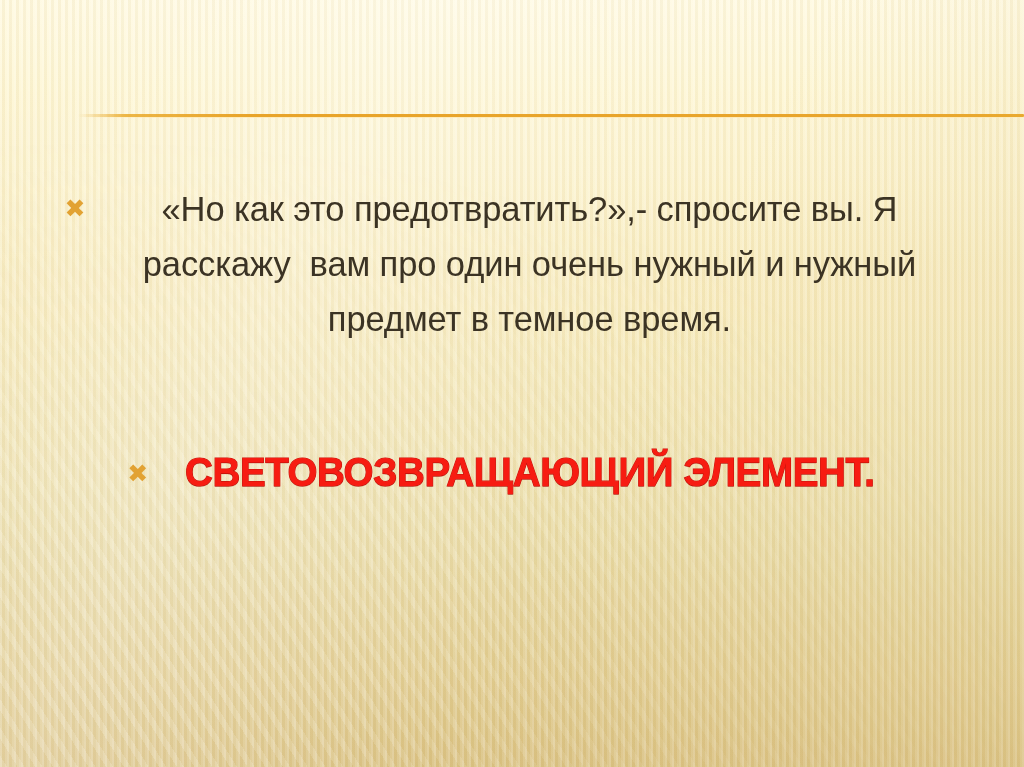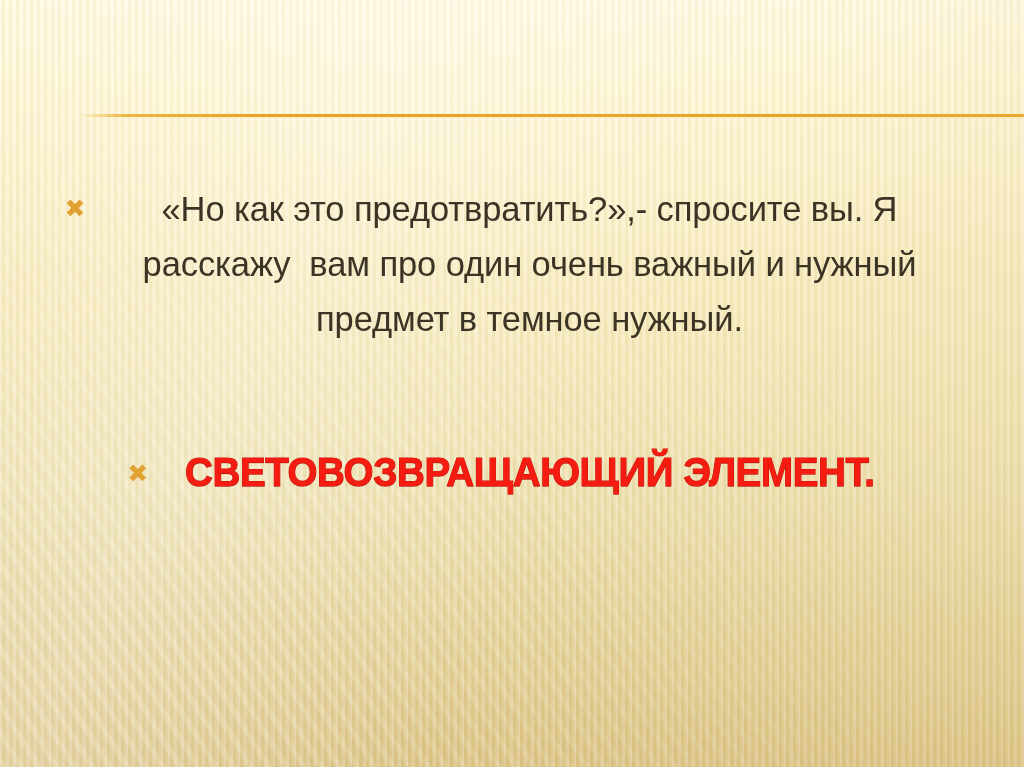--- a/index.html
+++ b/index.html
@@ -182,21 +182,21 @@
   <div id="stripes-v"></div>
   <div id="stripes-d"></div>
   <div id="sheen"></div>
 
   <div id="title-rule"></div>
 
   <div id="body-block">
 
     <div class="bullet-row" id="bullet-row-1">
       <span class="bullet-marker">✖</span>
-      <span class="bullet-text" id="bullet-text-1">«Но как это предотвратить?»,- спросите вы. Я расскажу  вам про один очень важный и нужный предмет в темное нужный.</span>
+      <span class="bullet-text" id="bullet-text-1">«Но как это предотвратить?»,- спросите вы. Я расскажу  вам про один очень нужный и нужный предмет в темное время.</span>
     </div>
 
     <div class="bullet-row" id="bullet-row-2">
       <span class="bullet-marker">✖</span>
       <span class="bullet-text" id="bullet-text-2">СВЕТОВОЗВРАЩАЮЩИЙ ЭЛЕМЕНТ.</span>
     </div>
 
   </div>
 </div>
 

